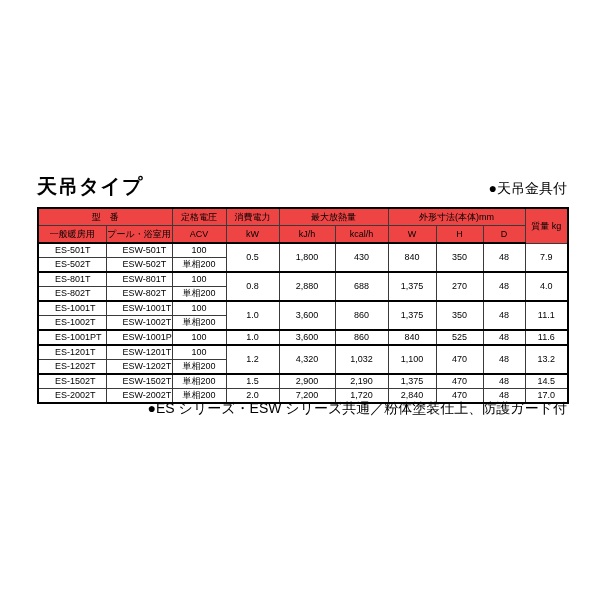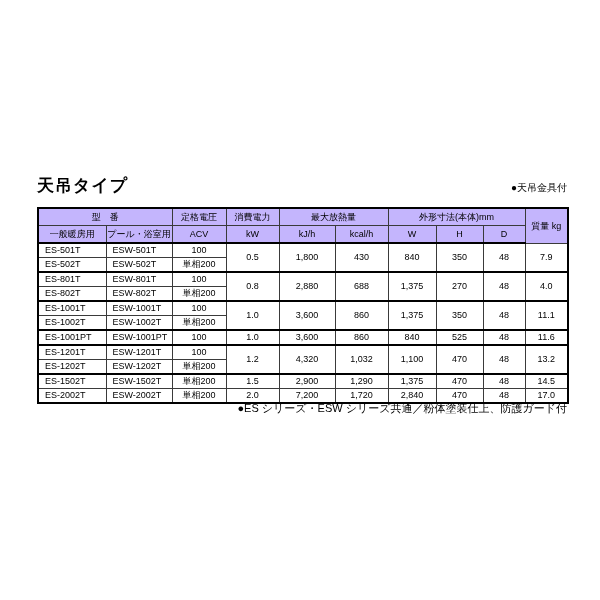--- a/index.html
+++ b/index.html
@@ -20,27 +20,27 @@
     position: absolute;
     left: 37px;
     top: 176px;
     width: 530px;
     display: flex;
     justify-content: space-between;
     align-items: baseline;
   }
   .page-title {
     margin: 0;
-    font-size: 17px;
+    font-size: 20px;
     font-weight: bold;
     letter-spacing: 1px;
     line-height: 20px;
   }
   .mount-note {
-    font-size: 10px;
+    font-size: 14px;
     line-height: 14px;
   }
   table.spec {
     position: absolute;
     left: 37px;
     top: 207px;
     width: 530px;
     border-collapse: collapse;
     table-layout: fixed;
     border: 2px solid #000;
@@ -49,47 +49,47 @@
     border: 1px solid #3a3a3a;
     font-size: 9px;
     font-weight: normal;
     text-align: center;
     vertical-align: middle;
     padding: 0;
     overflow: hidden;
     white-space: nowrap;
   }
   table.spec thead th {
-    background: #c4b5fd;
+    background: #ef4444;
     height: 16px;
     line-height: 16px;
   }
   table.spec thead tr:last-child th {
     border-bottom: 2px solid #000;
     text-align: center;
   }
   table.spec tbody td {
     height: 13px;
     line-height: 13px;
     background: #fff;
   }
   table.spec tbody td.model {
     text-align: left;
-    padding-left: 6px;
+    padding-left: 16px;
   }
   table.spec tbody tr.group-start td {
     border-top: 2px solid #000;
   }
   .notes {
     position: absolute;
     right: 33px;
     top: 402px;
     width: 540px;
     text-align: right;
-    font-size: 11px;
+    font-size: 14px;
   }
   .notes p {
     margin: 0 0 6px 0;
     line-height: 12px;
   }
 </style>
 </head>
 <body>
 
 <div class="page">
@@ -213,21 +213,21 @@
           <td class="model">ES-1202T</td>
           <td class="model">ESW-1202T</td>
           <td>単相200</td>
         </tr>
         <tr class="group-start">
           <td class="model">ES-1502T</td>
           <td class="model">ESW-1502T</td>
           <td>単相200</td>
           <td rowspan="1">1.5</td>
           <td rowspan="1">2,900</td>
-          <td rowspan="1">1,290</td>
+          <td rowspan="1">2,190</td>
           <td rowspan="1">1,375</td>
           <td rowspan="1">470</td>
           <td rowspan="1">48</td>
           <td rowspan="1">14.5</td>
         </tr>
         <tr>
           <td class="model">ES-2002T</td>
           <td class="model">ESW-2002T</td>
           <td>単相200</td>
           <td rowspan="1">2.0</td>

